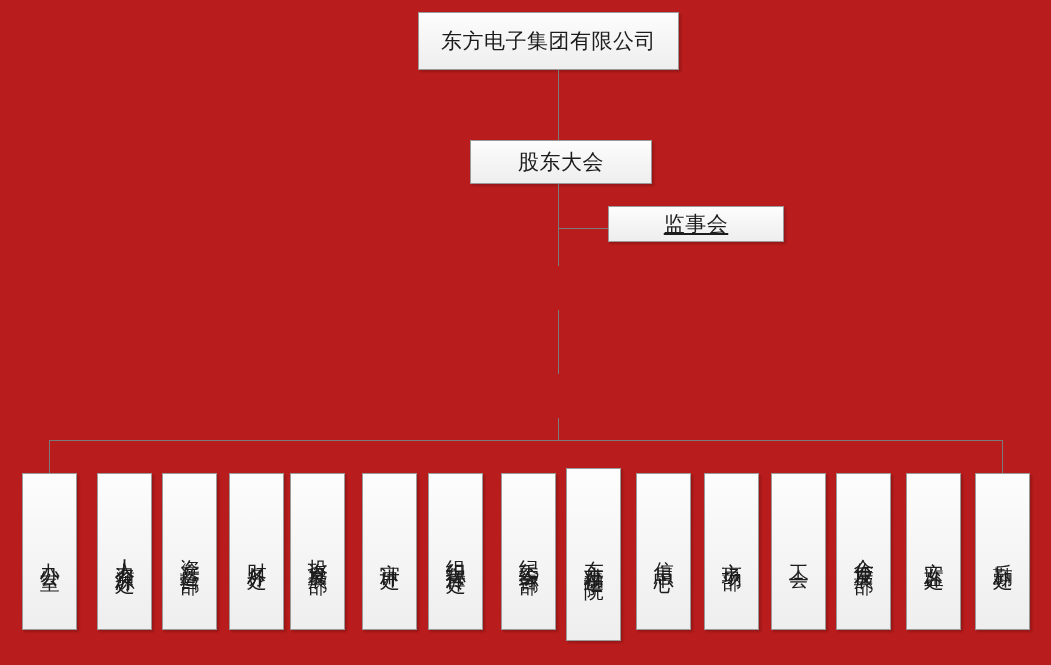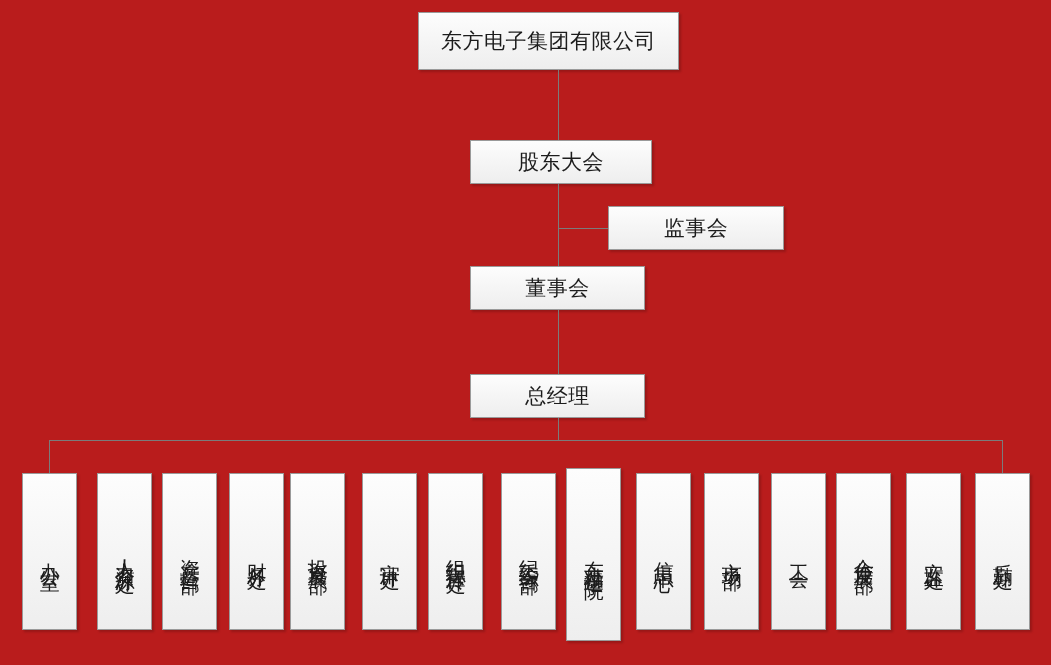--- a/index.html
+++ b/index.html
@@ -72,33 +72,27 @@
   <div class="conn conn-v" style="left:558px; top:70px; height:70px;"></div>
 
   <div class="node node-h" style="left:470px; top:140px; width:182px; height:44px;">
     <span class="lbl">股东大会</span>
   </div>
 
   <div class="conn conn-v" style="left:558px; top:184px; height:82px;"></div>
 
   <div class="conn conn-h" style="left:558px; top:228px; width:51px;"></div>
 
-  <div class="node node-h" style="left:608px; top:206px; width:176px; height:44px;">
+  <div class="node node-h" style="left:608px; top:206px; width:176px; height:36px;text-decoration:underline;">
     <span class="lbl">监事会</span>
   </div>
 
-  <div class="node node-h" style="left:470px; top:266px; width:175px; height:44px;">
-    <span class="lbl">董事会</span>
-  </div>
 
   <div class="conn conn-v" style="left:558px; top:310px; height:64px;"></div>
 
-  <div class="node node-h" style="left:470px; top:374px; width:175px; height:44px;">
-    <span class="lbl">总经理</span>
-  </div>
 
   <div class="conn conn-v" style="left:558px; top:418px; height:22px;"></div>
 
   <div class="conn conn-h" style="left:49px; top:440px; width:954px;"></div>
 
   <div class="conn conn-v" style="left:49px; top:440px; height:34px;"></div>
 
   <div class="conn conn-v" style="left:1002px; top:440px; height:34px;"></div>
 
   <div class="node node-v" style="left:22px; top:473px; width:55px; height:157px;">

